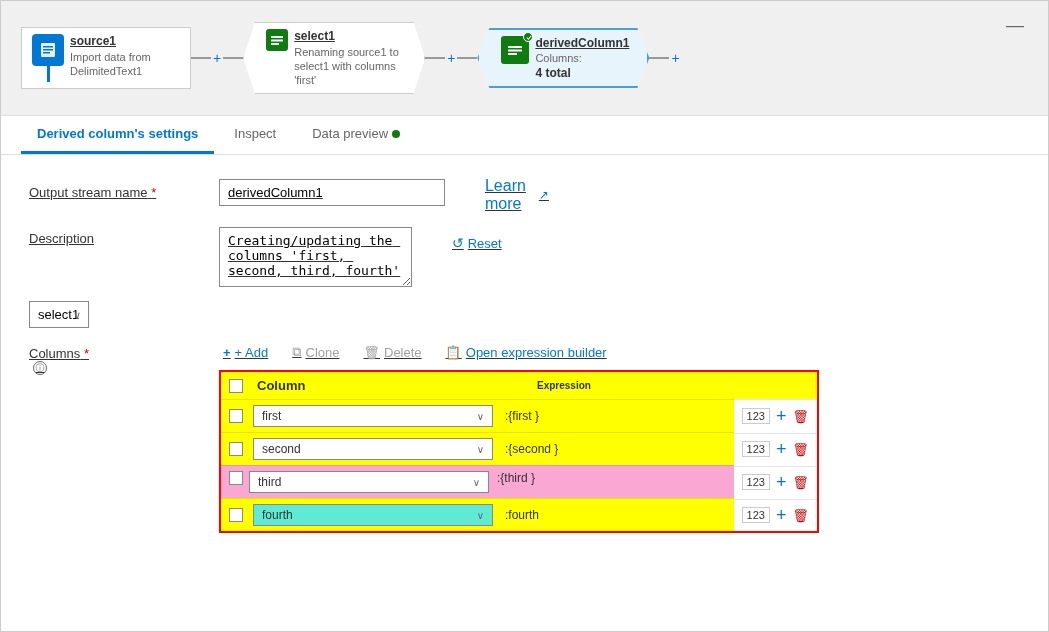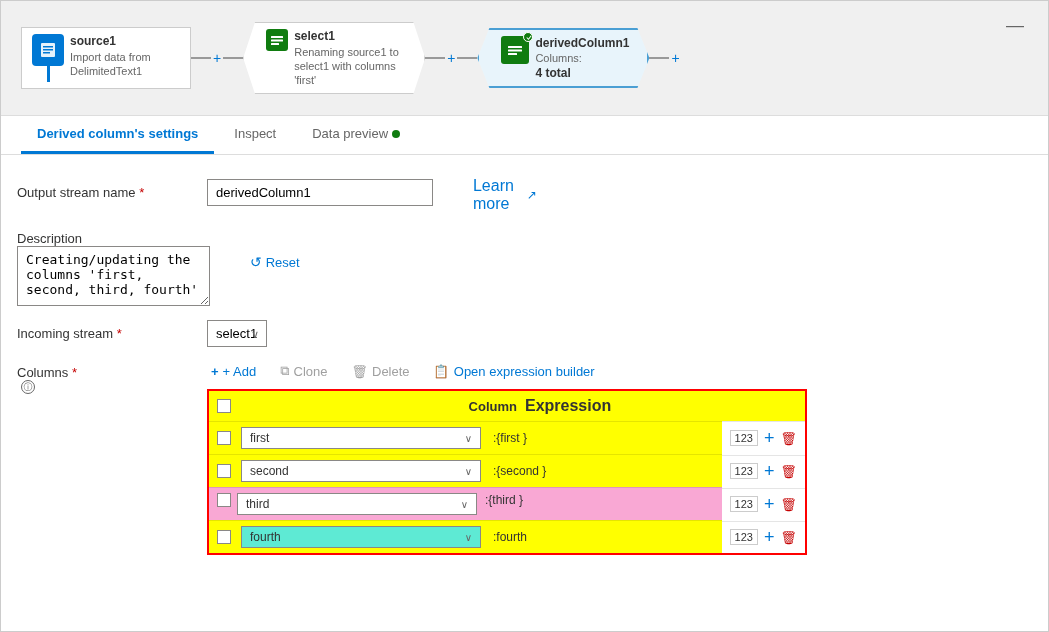--- a/index.html
+++ b/index.html
@@ -4,21 +4,21 @@
   <style>
     * { box-sizing: border-box; margin: 0; padding: 0; }
     body { font-family: 'Segoe UI', Arial, sans-serif; font-size: 13px; background: #f5f5f5; color: #333; }
     .main-container { width: 1049px; min-height: 632px; background: #fff; border: 1px solid #ccc; overflow: hidden; }
     
     
     .pipeline-bar { background: #f0f0f0; padding: 10px 20px; display: flex; align-items: center; gap: 0; border-bottom: 1px solid #ddd; min-height: 115px; }
     .pipeline-node { display: flex; flex-direction: column; align-items: flex-start; }
     .node-box { border: 1px solid #ccc; background: #fff; padding: 6px 10px; min-width: 120px; display: flex; align-items: flex-start; gap: 6px; font-size: 12px; }
     .node-text { display: flex; flex-direction: column; }
-    .node-title { font-weight: 600; font-size: 12px; color: #333; }
+    .node-title { font-weight: 600; font-size: 12px; color: #333; text-decoration: underline; }
     .node-subtitle { font-size: 11px; color: #666; margin-top: 2px; }
     .node-subtitle.bold { font-weight: 700; color: #333; }
     .pipeline-connector { display: flex; align-items: center; gap: 2px; }
     .conn-line { width: 20px; height: 2px; background: #999; }
     .conn-plus { color: #0078d4; font-size: 14px; cursor: pointer; }
     
     
     .tabs-bar { display: flex; align-items: center; padding: 0 20px; border-bottom: 1px solid #ddd; background: #fff; gap: 4px; }
     .tab { padding: 10px 16px; cursor: pointer; font-size: 13px; color: #666; border-bottom: 3px solid transparent; }
     .tab.active { color: #0078d4; border-bottom: 3px solid #0078d4; font-weight: 600; }
@@ -133,56 +133,52 @@
     </div>
     <div class="tab">
       <span>Inspect</span>
     </div>
     <div class="tab" style="display:flex;align-items:center;">
       <span>Data preview</span>
       <span class="tab-dot"></span>
     </div>
   </div>
 
-  <div style="padding: 16px 16px;">
+  <div style="padding: 16px 28px; text-decoration: underline;">
 
     <div style="display:flex;align-items:center;margin-bottom:14px;">
       <div style="width:190px;font-size:13px;flex-shrink:0;">
         <span>Output stream name</span>
         <span style="color:#c50000;"> *</span>
       </div>
       <div style="display:flex;align-items:center;gap:20px;">
         <input type="text" class="input-field" style="max-width: 270px;" value="derivedColumn1">
         <div class="learn-more-btn">
           <span>Learn more</span>
           <span style="font-size:12px;">↗</span>
         </div>
       </div>
     </div>
 
-    <div style="display:flex;align-items:flex-start;margin-bottom:14px;flex-direction:column;">
+    <div style="display:flex;align-items:flex-start;margin-bottom:14px;">
       <div style="width:190px;font-size:13px;flex-shrink:0;padding-top:4px;">
         <span>Description</span>
       </div>
       <div style="display:flex;align-items:flex-start;gap:20px;">
         <textarea class="textarea-field" style="max-width: 270px; height: 60px; resize: both;">Creating/updating the columns 'first, second, third, fourth'</textarea>
         <div style="display:flex;flex-direction:column;">
           <div class="reset-btn">
             <span style="font-size:14px;">↺</span>
             <span>Reset</span>
           </div>
         </div>
       </div>
     </div>
 
     <div style="display:flex;align-items:center;margin-bottom:14px;">
-      <div style="width:190px;font-size:13px;flex-shrink:0;">
-        <span>Incoming stream</span>
-        <span style="color:#c50000;"> *</span>
-      </div>
       <div class="select-wrapper">
         <select class="select-field" style="max-width:270px;">
           <option>select1</option>
         </select>
       </div>
     </div>
 
     <div style="display:flex;align-items:flex-start;gap:0;">
       <div style="width:190px;flex-shrink:0;padding-top:4px;">
         <span>Columns</span>
@@ -211,22 +207,22 @@
           </button>
         </div>
         
         
         <div style="border:2px solid #ff0000;display:inline-block;min-width:600px;">
           
           <div style="background:#ffff00;display:flex;align-items:center;padding:6px 8px;">
             <div style="width:28px;">
               <div class="checkbox-square"></div>
             </div>
-            <div style="flex:1;font-weight:700;font-size:13px;text-align:right;">Column</div>
-            <div style="flex:1;font-weight:700;font-size:16px;padding-left:8px;">Expression</div>
+            <div style="flex:1;font-weight:700;font-size:13px;">Column</div>
+            <div style="flex:1;font-weight:700;font-size:10px;padding-left:8px;">Expression</div>
           </div>
           
           
           <div style="display:flex;">
             <div style="background:#ffff00;display:flex;align-items:center;padding:5px 8px;gap:4px;border-top:1px solid rgba(0,0,0,0.1);flex:1;">
               <div style="width:20px;">
                 <div class="checkbox-square"></div>
               </div>
               <div style="display:flex;align-items:center;border:1px solid #8a8886;background:#fff;padding:3px 8px;font-size:12px;min-width:240px;cursor:pointer;gap:4px;">
                 <span>first</span>

